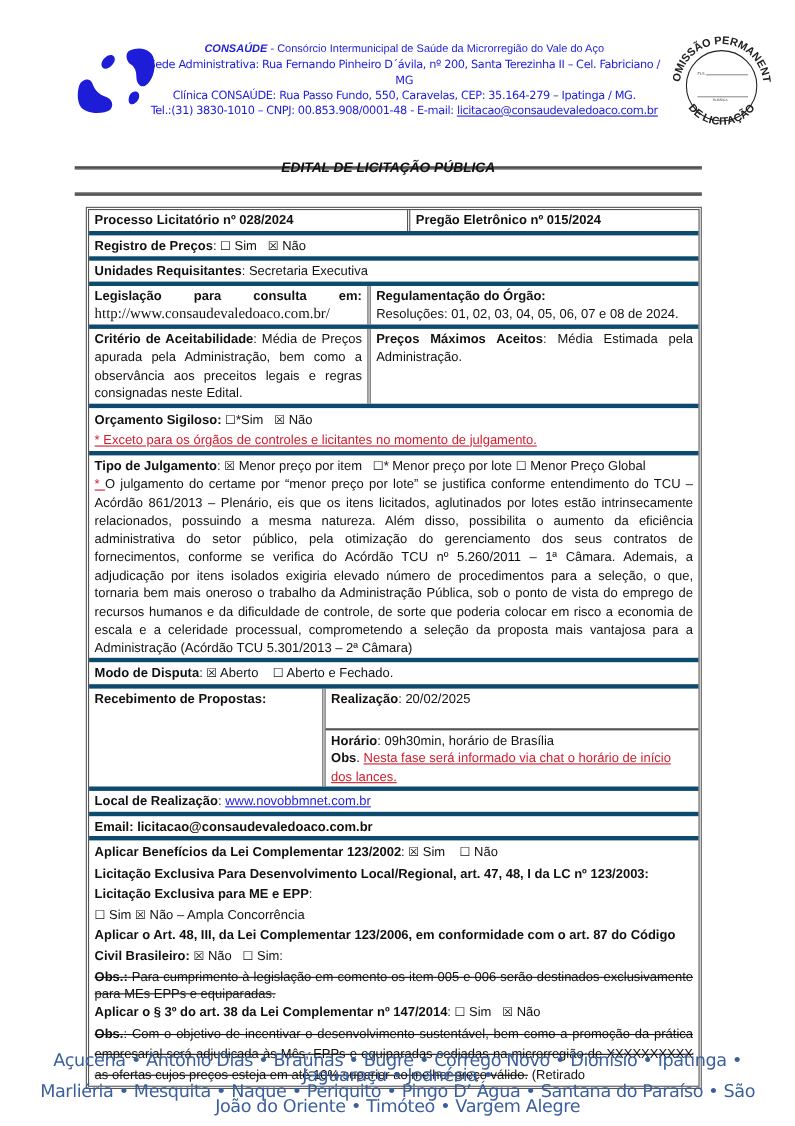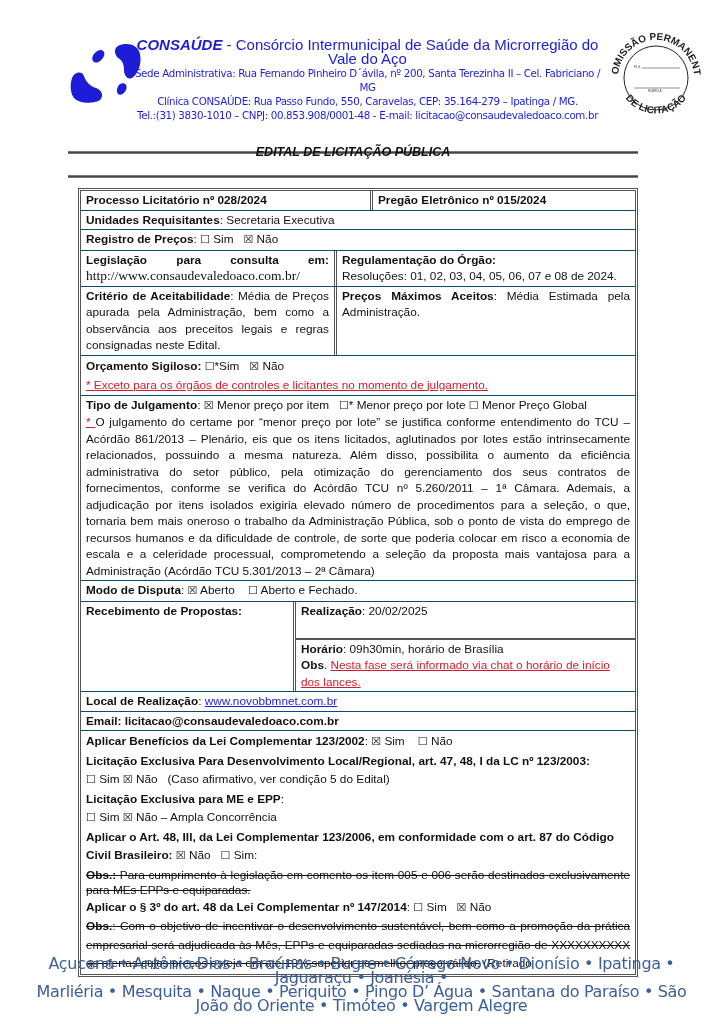--- a/index.html
+++ b/index.html
@@ -1,28 +1,28 @@
 <!DOCTYPE html>
 <html><head>
 <meta charset="utf-8">
 <style>
   html, body { margin:0; padding:0; }
   body { width:723px; height:1024px; background:#ffffff; position:relative; overflow:hidden;
          font-family:"Liberation Sans", sans-serif; color:#111; }
   .logo { position:absolute; left:66px; top:38px; width:82px; height:66px; }
   .header { position:absolute; left:130px; top:38px; width:475px; text-align:center; color:#1d1dd8; line-height:14px; }
-  .header .l1 { font-size:15px; }
+  .header .l1 { font-size:10px; }
   .header .l1 b { font-style:italic; font-weight:bold; }
   .header .small { font-size:10.3px; font-family:"DejaVu Sans", sans-serif; letter-spacing:-0.35px; }
-  .header a { color:#1d1dd8; }
+  .header a { color:#1d1dd8; text-decoration:underline; }
   .seal { position:absolute; left:604px; top:26px; width:104px; height:98px; }
   .rule { position:absolute; left:68px; width:570px; height:3px; border-top:1px solid #777; border-bottom:1px solid #777; background:#444; box-sizing:border-box; }
   .title { position:absolute; left:68px; width:570px; top:145px; text-align:center; font-weight:bold; font-style:italic; font-size:12.5px; }
   .doc { position:absolute; left:80px; top:190px; width:554px; border:1px solid #555; outline:1px solid #555; outline-offset:1px; }
-  .row { display:flex; border-bottom:1px solid #0c4a6e; }
+  .row { display:flex; border-bottom:4px solid #0c4a6e; }
   .row:last-child { border-bottom:none; }
   .cell { padding:1px 5px; font-size:11.8px; line-height:16.5px; box-sizing:border-box; }
   .split > .cell:first-child { border-right:3px double #555; }
   b { font-weight:bold; }
   .red { color:#d21c2c;text-decoration:underline; }
   .just { text-align:justify; }
   .serif { font-family:"Liberation Serif", serif; font-size:13.5px; }
   .cb { font-family:"DejaVu Sans", sans-serif; font-size:11px; }
   .link { color:#1d1dd8; text-decoration:underline; }
   .strike { text-decoration:line-through; }
@@ -65,24 +65,24 @@
 <div class="rule" style="top:151px;"></div>
 <div class="title">EDITAL DE LICITAÇÃO PÚBLICA</div>
 <div class="rule" style="top:175px;"></div>
 
 <div class="doc">
   <div class="row split">
     <div class="cell" style="width:292px;"><b>Processo Licitatório nº 028/2024</b></div>
     <div class="cell" style="flex:1;"><b>Pregão Eletrônico nº 015/2024</b></div>
   </div>
   <div class="row">
-    <div class="cell" style="flex:1;"><b>Unidades Requisitantes</b>: <span>Secretaria Executiva</span></div>
+    <div class="cell" style="flex:1;"><b>Registro de Preços</b>: <span class="cb">☐</span> <span>Sim</span> &nbsp; <span class="cb">☒</span> <span>Não</span></div>
   </div>
   <div class="row">
-    <div class="cell" style="flex:1;"><b>Registro de Preços</b>: <span class="cb">☐</span> <span>Sim</span> &nbsp; <span class="cb">☒</span> <span>Não</span></div>
+    <div class="cell" style="flex:1;"><b>Unidades Requisitantes</b>: <span>Secretaria Executiva</span></div>
   </div>
   <div class="row split">
     <div class="cell" style="width:256px;">
       <div class="just" style="text-align-last:justify;"><b>Legislação para consulta em:</b></div>
       <div class="serif">http://www.consaudevaledoaco.com.br/</div>
     </div>
     <div class="cell" style="flex:1;">
       <div><b>Regulamentação do Órgão:</b></div>
       <div>Resoluções: 01, 02, 03, 04, 05, 06, 07 e 08 de 2024.</div>
     </div>
@@ -121,26 +121,25 @@
   <div class="row">
     <div class="cell" style="flex:1;"><b>Local de Realização</b>: <span class="link">www.novobbmnet.com.br</span></div>
   </div>
   <div class="row">
     <div class="cell" style="flex:1;"><b>Email: licitacao@consaudevaledoaco.com.br</b></div>
   </div>
   <div class="row">
     <div class="cell" style="flex:1; line-height:18.5px;">
       <div><b>Aplicar Benefícios da Lei Complementar 123/2002</b>: <span class="cb">☒</span> <span>Sim</span> &nbsp;&nbsp; <span class="cb">☐</span> <span>Não</span></div>
       <div><b>Licitação Exclusiva Para Desenvolvimento Local/Regional, art. 47, 48, I da LC nº 123/2003:</b></div>
-      <div><span class="cb">☐</span> <span>Sim</span> <span class="cb">☒</span> <span>Não</span> &nbsp; <span>(Caso afirmativo, ver condição 5 do Edital)</span></div>
       <div><b>Licitação Exclusiva para ME e EPP</b>:</div>
       <div><span class="cb">☐</span> <span>Sim</span> <span class="cb">☒</span> <span>Não – Ampla Concorrência</span></div>
       <div><b>Aplicar o Art. 48, III, da Lei Complementar 123/2006, em conformidade com o art. 87 do Código Civil Brasileiro:</b> <span class="cb">☒</span> <span>Não</span> &nbsp; <span class="cb">☐</span> <span>Sim:</span></div>
       <div class="just strike" style="line-height:15px; margin-top:2px;"><b>Obs.:</b> <span>Para cumprimento à legislação em comento os item 005 e 006 serão destinados exclusivamente para MEs EPPs e equiparadas.</span></div>
-      <div><b>Aplicar o § 3º do art. 48 da Lei Complementar nº 147/2014</b>: <span class="cb">☐</span> <span>Sim</span> &nbsp; <span class="cb">☒</span> <span>Não</span></div>
+      <div><b>Aplicar o § 3º do art. 38 da Lei Complementar nº 147/2014</b>: <span class="cb">☐</span> <span>Sim</span> &nbsp; <span class="cb">☒</span> <span>Não</span></div>
       <div class="just"><span class="strike"><b>Obs.</b><span>: Com o objetivo de incentivar o desenvolvimento sustentável, bem como a promoção da prática empresarial será adjudicada às Mês, EPPs e equiparadas sediadas na microrregião de XXXXXXXXXX as ofertas cujos preços esteja em até 10% superior ao melhor preço válido.</span></span><span> (Retirado</span></div>
     </div>
   </div>
 </div>
 
 <div class="footer">
   <div>Açucena • Antônio Dias • Braúnas • Bugre • Córrego Novo • Dionísio • Ipatinga • Jaguaraçu • Joanésia •</div>
   <div>Marliéria • Mesquita • Naque • Periquito • Pingo D’ Água • Santana do Paraíso • São João do Oriente • Timóteo • Vargem Alegre</div>
 </div>
 

